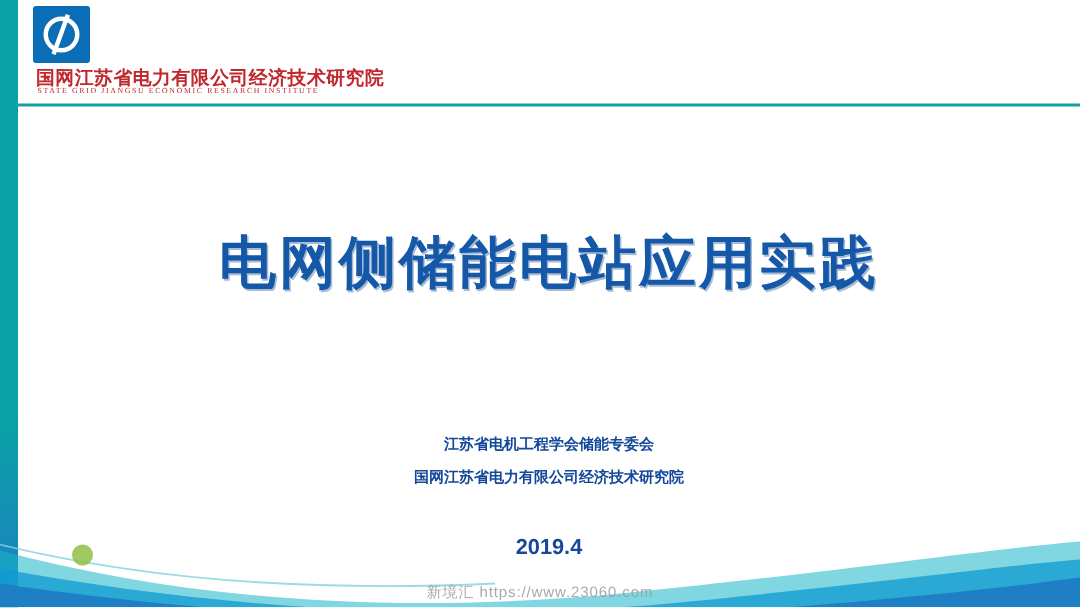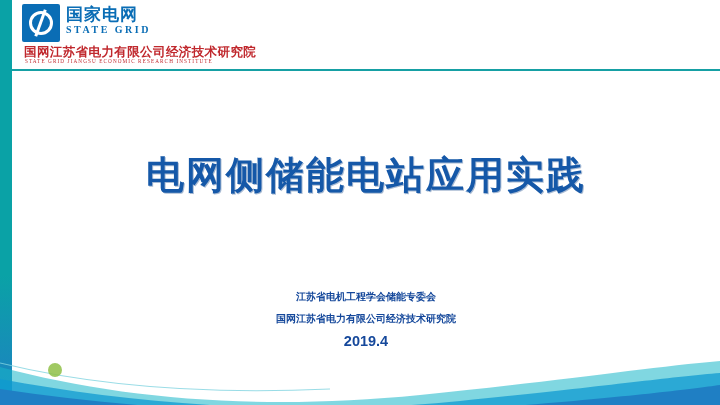--- a/index.html
+++ b/index.html
@@ -159,20 +159,21 @@
     line-height: 22px;
     font-family: "DejaVu Sans", sans-serif;
     white-space: nowrap;
   }
   .subtitle-date {
     font-size: 14.5px;
     font-weight: bold;
     color: #15489b;
     line-height: 22px;
     font-family: "Liberation Sans", sans-serif;
+    margin-top: 24px;
   }
   
   .bottom-deco {
     position: absolute;
     left: 0;
     bottom: 0;
     width: 720px;
     height: 60px;
     overflow: hidden;
   }
@@ -206,24 +207,20 @@
 
 <div id="slide">
 
   <div class="left-bar">
     <div class="left-bar-inner"></div>
   </div>
 
   <div class="header">
     <div class="logo-wrap">
       <div class="logo-mark"></div>
-      <div>
-        <div class="logo-text-cn">国家电网</div>
-        <div class="logo-text-en">STATE GRID</div>
-      </div>
     </div>
     <div class="org-cn">国网江苏省电力有限公司经济技术研究院</div>
     <div class="org-en">STATE GRID JIANGSU ECONOMIC RESEARCH INSTITUTE</div>
   </div>
   <div class="header-rule"></div>
 
   <div class="title-block">
     <div class="main-title">电网侧储能电站应用实践</div>
   </div>
 
@@ -236,14 +233,15 @@
   <div class="bottom-deco">
     <svg class="wave-svg" width="720" height="60" viewBox="0 0 720 60" preserveAspectRatio="none">
       <path d="M0,22 C120,54 260,66 420,50 C560,36 650,22 720,16 L720,60 L0,60 Z" fill="#17b6c9" opacity="0.55"></path>
       <path d="M0,34 C140,60 300,72 460,56 C600,42 670,32 720,28 L720,60 L0,60 Z" fill="#0f9ad0" opacity="0.75"></path>
       <path d="M0,44 C150,66 320,76 500,62 C630,52 690,44 720,40 L720,60 L0,60 Z" fill="#1f7fc4"></path>
       <path d="M0,18 C90,40 200,50 330,44" stroke="#7fd3e0" stroke-width="1.2" fill="none" opacity="0.8"></path>
     </svg>
     <div class="bottom-emblem"></div>
   </div>
 
+  <div class="watermark">新境汇 https://www.23060.com</div>
 
 </div>
 
 </body></html>

